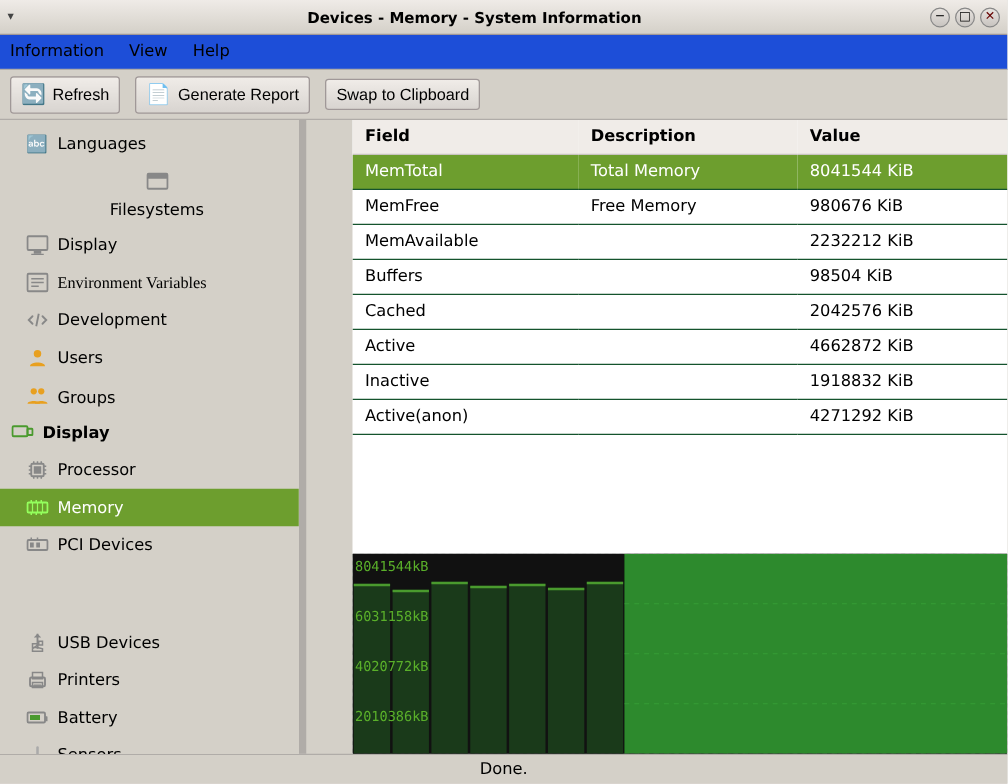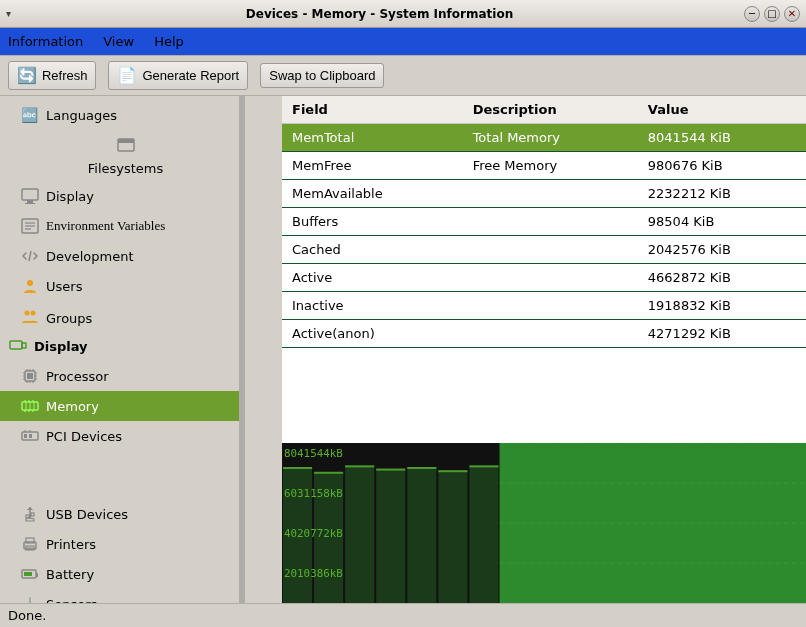--- a/index.html
+++ b/index.html
@@ -195,20 +195,21 @@
 
     
     .statusbar {
       background: #d4d0c8;
       height: 24px;
       display: flex;
       align-items: center;
       padding: 0 8px;
       border-top: 1px solid #b0aca8;
       font-size: 13px;
+      justify-content: center;
     }
 
     
     .chart-svg {
       width: 100%;
       height: 100%;
     }
   </style>
 </head>
 <body>

